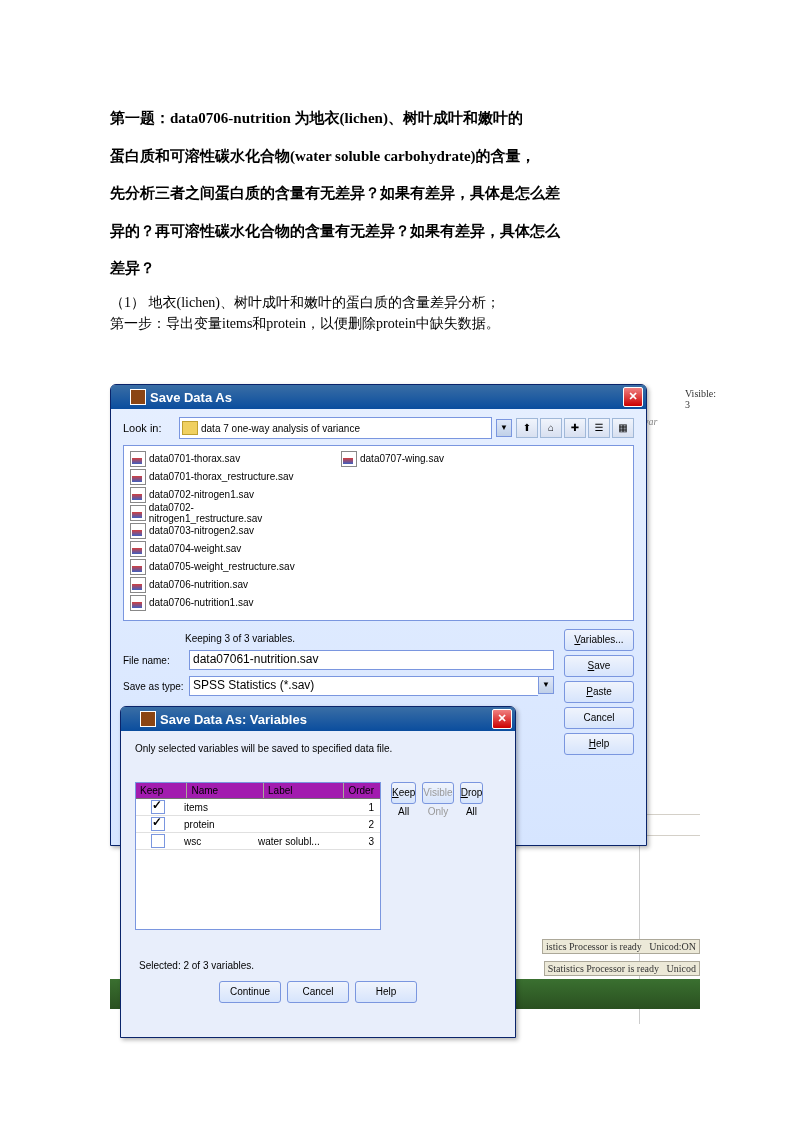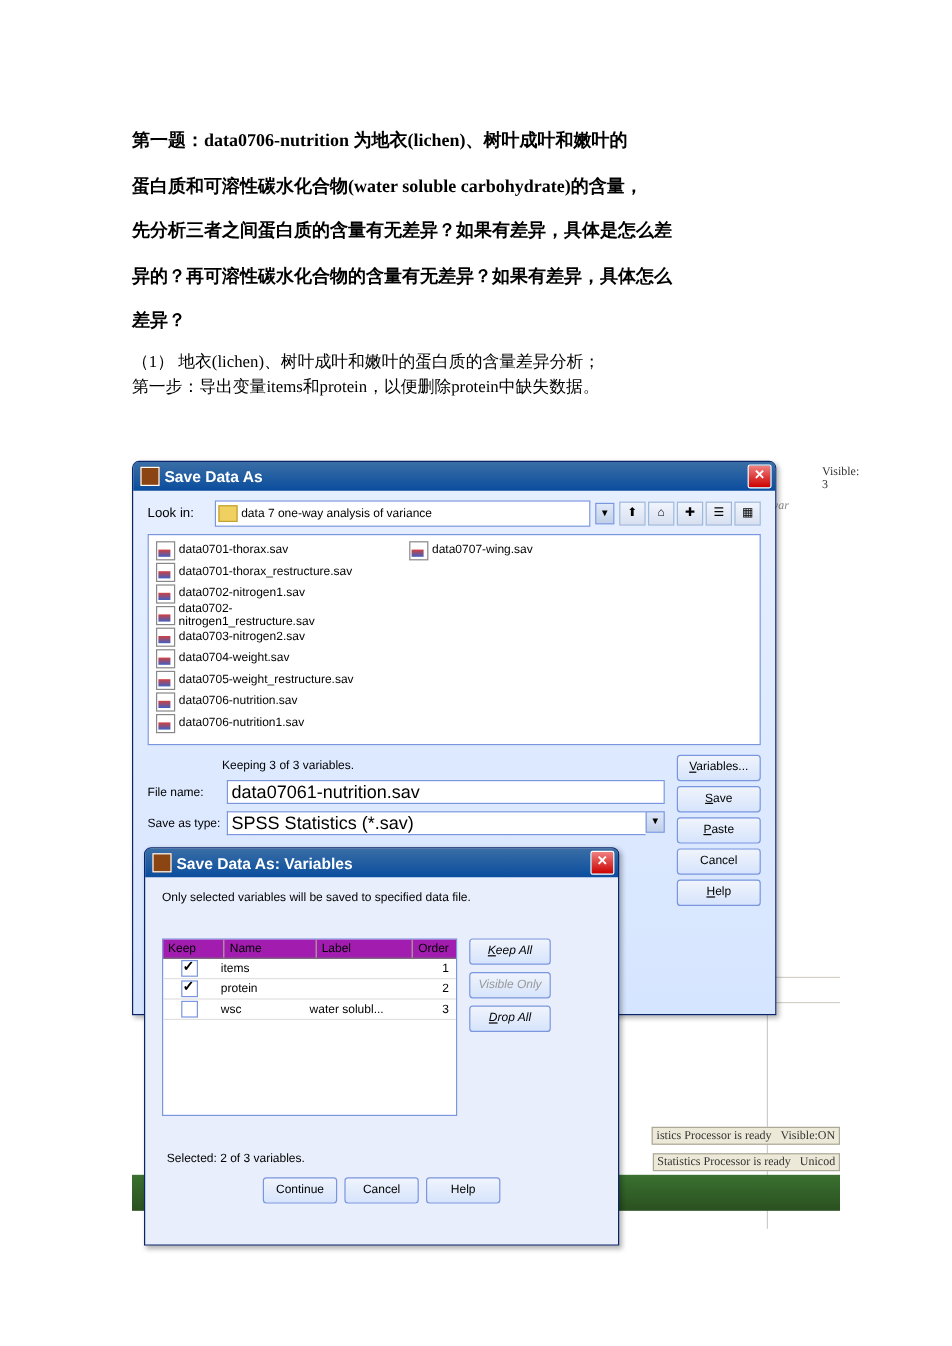--- a/index.html
+++ b/index.html
@@ -86,21 +86,21 @@
   border-radius: 6px 6px 0 0;
   box-shadow: 2px 2px 4px rgba(0,0,0,0.3);
 }
 .titlebar {
   height: 24px;
   background: linear-gradient(to bottom, #3a6ea5, #0a4d9e);
   color: #fff;
   font-family: "SimHei", sans-serif;
   font-size: 13px;
   font-weight: bold;
-  padding-left: 6px;
+  padding-left: 19px;
   display: flex;
   align-items: center;
   border-radius: 4px 4px 0 0;
   justify-content: flex-end;
 }
 .titlebar-icon {
   width: 14px;
   height: 14px;
   background: #8b4513;
   margin-right: 4px;
@@ -232,21 +232,21 @@
 }
 .field-label {
   width: 66px;
   font-size: 10px;
 }
 .text-input {
   flex: 1;
   height: 16px;
   background: #fff;
   border: 1px solid #7a96df;
-  font-size: 15px;
+  font-size: 12px;
   padding: 1px 3px;
 }
 .combo-input {
   flex: 1;
   display: flex;
 }
 .combo-input .text-input { border-right: none; }
 .side-buttons {
   display: flex;
   flex-direction: column;
@@ -334,24 +334,23 @@
   content: "✓";
   position: absolute;
   top: -3px;
   left: 0;
   font-size: 12px;
   color: #000;
   font-weight: bold;
 }
 .vars-side-btns {
   display: flex;
-  flex-direction: column;
+  flex-direction: row;
   gap: 6px;
   width: 68px;
-  font-style: italic;
 }
 .selected-text {
   font-size: 10px;
   margin: 30px 0 10px 4px;
 }
 .bottom-btns {
   display: flex;
   gap: 6px;
   justify-content: center;
   margin-top: 8px;
@@ -422,21 +421,21 @@
     <div class="grid-row">
         <div class="grid-cell grid-head-cell"></div>
         <div class="grid-cell"></div>
         <div class="grid-cell"></div>
         <div class="grid-cell"></div>
         <div class="grid-cell"></div>
       </div>
   </div>
 
   <div class="statusbar">
-    <span>istics Processor is ready</span>&nbsp;&nbsp;&nbsp;<span>Visible:ON</span>
+    <span>istics Processor is ready</span>&nbsp;&nbsp;&nbsp;<span>Unicod:ON</span>
   </div>
   <div class="statusbar2">
     <span>Statistics Processor is ready</span>&nbsp;&nbsp;&nbsp;<span>Unicod</span>
   </div>
 
   <div class="green-bg"></div>
 
   <div class="save-dialog">
     <div class="titlebar">
       <span class="titlebar-icon"></span>

